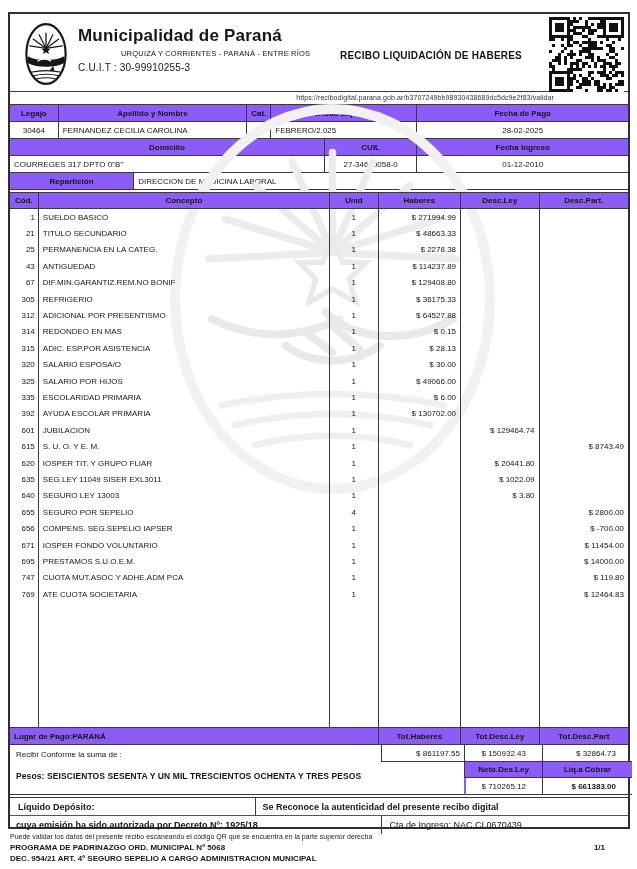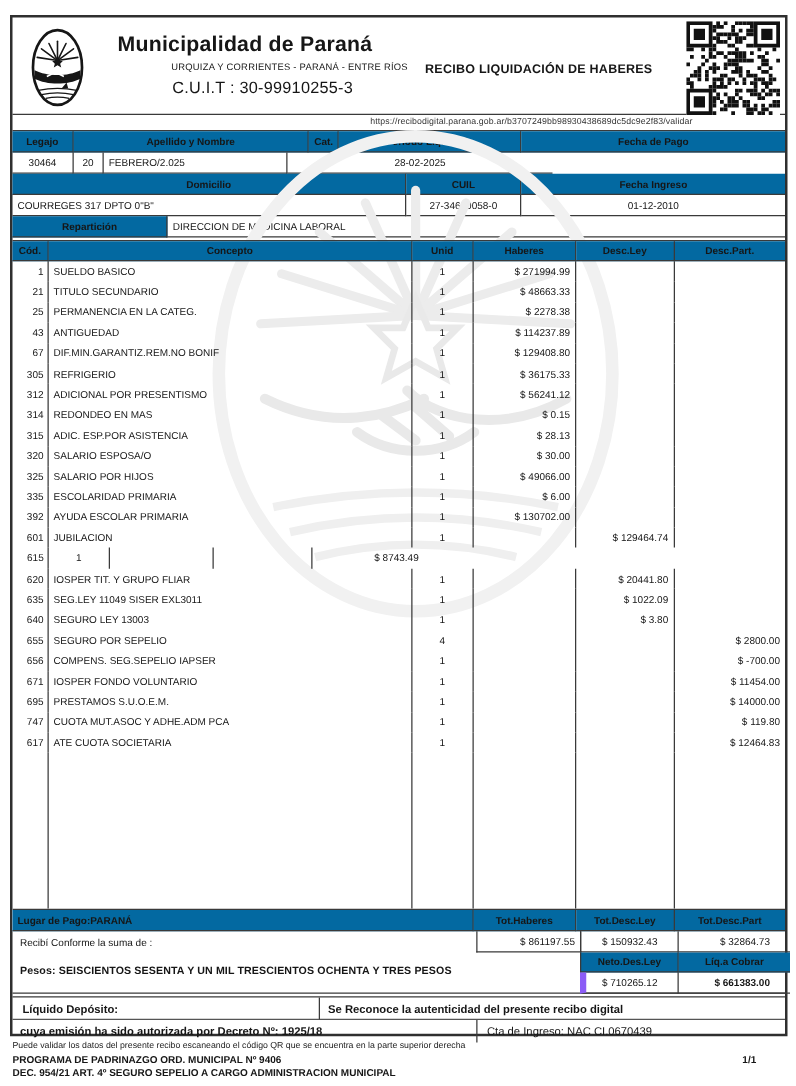--- a/index.html
+++ b/index.html
@@ -4,31 +4,31 @@
 <style>
   * { margin:0; padding:0; box-sizing:border-box; }
   html,body { background:#fff; }
   body { font-family:"Liberation Sans", sans-serif; color:#161616; }
   .page { position:relative; width:637px; height:869px; background:#fff; overflow:hidden; }
   .frame { position:absolute; left:8px; top:12px; width:622px; height:817px; border:2px solid #2f2f2f; background:#fff; }
 
   
   .header-box { position:relative; height:78px; border-bottom:1px solid #3a3a3a; }
   .logo { position:absolute; left:14px; top:8px; width:44px; height:64px; }
-  .org-block { position:absolute; left:84px; top:12px; }
+  .org-block { position:absolute; left:68px; top:12px; }
   .org-name { font-size:17px; font-weight:bold; letter-spacing:0.2px; }
   .org-addr { font-size:7.5px; margin-top:3px; letter-spacing:0.2px;padding-left:43px; }
-  .org-cuit { font-size:13px; margin-top:4px; letter-spacing:0.2px;text-align:center; }
+  .org-cuit { font-size:10px; margin-top:4px; letter-spacing:0.2px; }
   .doc-title { position:absolute; left:306px; top:36px; width:230px; text-align:center; font-size:10px; font-weight:bold; letter-spacing:0.2px; }
   .qr { position:absolute; right:4px; top:3px; width:75px; height:75px; background:#fff; }
 
   .url-strip { height:12px; font-size:7px; color:#333; text-align:right; padding-right:74px; padding-top:2px; letter-spacing:0.1px; }
 
   
-  .hdr { background:#0369a1; font-weight:bold; }
+  .hdr { background:#8b5cf6; font-weight:bold; }
   .row { display:flex; }
   .cell { border-right:1px solid #3a3a3a; border-bottom:1px solid #3a3a3a; font-size:8px; display:flex; align-items:center; overflow:hidden; white-space:nowrap; }
   .cell:last-child { border-right:none; }
   .ctr { justify-content:center; }
   .lft { padding-left:4px; }
   .rgt { justify-content:flex-end; padding-right:16px; }
 
   
   .emp { border-top:1px solid #3a3a3a; }
   .emp .row { height:17px; }
@@ -373,20 +373,21 @@
     <div class="emp">
       <div class="row">
         <div class="cell hdr ctr" style="width:49px">Legajo</div>
         <div class="cell hdr ctr" style="width:190px">Apellido y Nombre</div>
         <div class="cell hdr ctr" style="width:24px">Cat.</div>
         <div class="cell hdr ctr" style="width:147px">Período Liquidado</div>
         <div class="cell hdr ctr" style="width:212px">Fecha de Pago</div>
       </div>
       <div class="row">
         <div class="cell ctr" style="width:49px">30464</div>
+        <div class="cell lft" style="width:190px">FERNANDEZ CECILIA CAROLINA</div>
         <div class="cell ctr" style="width:24px">20</div>
         <div class="cell lft" style="width:147px">FEBRERO/2.025</div>
         <div class="cell ctr" style="width:212px">28-02-2025</div>
       </div>
       <div class="row">
         <div class="cell hdr ctr" style="width:317px">Domicilio</div>
         <div class="cell hdr ctr" style="width:93px">CUIL</div>
         <div class="cell hdr ctr" style="width:212px">Fecha Ingreso</div>
       </div>
       <div class="row">
@@ -455,21 +456,21 @@
             <div class="ccell c1">REFRIGERIO</div>
             <div class="ccell c2">1</div>
             <div class="ccell c3">$ 36175.33</div>
             <div class="ccell c4"></div>
             <div class="ccell c5"></div>
           </div>
           <div class="crow">
             <div class="ccell c0">312</div>
             <div class="ccell c1">ADICIONAL POR PRESENTISMO</div>
             <div class="ccell c2">1</div>
-            <div class="ccell c3">$ 56241.12</div>
+            <div class="ccell c3">$ 64527.88</div>
             <div class="ccell c4"></div>
             <div class="ccell c5"></div>
           </div>
           <div class="crow">
             <div class="ccell c0">314</div>
             <div class="ccell c1">REDONDEO EN MAS</div>
             <div class="ccell c2">1</div>
             <div class="ccell c3">$ 0.15</div>
             <div class="ccell c4"></div>
             <div class="ccell c5"></div>
@@ -517,20 +518,21 @@
           <div class="crow">
             <div class="ccell c0">601</div>
             <div class="ccell c1">JUBILACION</div>
             <div class="ccell c2">1</div>
             <div class="ccell c3"></div>
             <div class="ccell c4">$ 129464.74</div>
             <div class="ccell c5"></div>
           </div>
           <div class="crow">
             <div class="ccell c0">615</div>
+            <div class="ccell c1">S. U. O. Y E. M.</div>
             <div class="ccell c2">1</div>
             <div class="ccell c3"></div>
             <div class="ccell c4"></div>
             <div class="ccell c5">$ 8743.49</div>
           </div>
           <div class="crow">
             <div class="ccell c0">620</div>
             <div class="ccell c1">IOSPER TIT. Y GRUPO FLIAR</div>
             <div class="ccell c2">1</div>
             <div class="ccell c3"></div>
@@ -587,21 +589,21 @@
           </div>
           <div class="crow">
             <div class="ccell c0">747</div>
             <div class="ccell c1">CUOTA MUT.ASOC Y ADHE.ADM PCA</div>
             <div class="ccell c2">1</div>
             <div class="ccell c3"></div>
             <div class="ccell c4"></div>
             <div class="ccell c5">$ 119.80</div>
           </div>
           <div class="crow">
-            <div class="ccell c0">617</div>
+            <div class="ccell c0">769</div>
             <div class="ccell c1">ATE CUOTA SOCIETARIA</div>
             <div class="ccell c2">1</div>
             <div class="ccell c3"></div>
             <div class="ccell c4"></div>
             <div class="ccell c5">$ 12464.83</div>
           </div>
           <div class="crow fill">
             <div class="ccell c0"></div>
             <div class="ccell c1"></div>
             <div class="ccell c2"></div>
@@ -625,38 +627,38 @@
         <div class="rstack">
           <div class="row">
             <div class="cell rgt rw4" style="border-left:1px solid #3a3a3a">$ 150932.43</div>
             <div class="cell rgt rw5">$ 32864.73</div>
           </div>
           <div class="row h16">
             <div class="cell hdr ctr rw4" style="border-left:1px solid #3a3a3a">Neto.Des.Ley</div>
             <div class="cell hdr ctr rw5">Líq.a Cobrar</div>
           </div>
           <div class="row">
-            <div class="cell rgt rw4" style="border-left:5px solid #8b5cf6">$ 710265.12</div>
+            <div class="cell rgt rw4" style="border-left:2px solid #8b5cf6">$ 710265.12</div>
             <div class="cell rgt rw5 bold">$ 661383.00</div>
           </div>
         </div>
       </div>
     </div>
 
     <div class="auth">
       <div class="row">
         <div class="cell authR bold">Líquido Depósito:</div>
         <div class="cell authL">Se Reconoce la autenticidad del presente recibo digital</div>
       </div>
       <div class="row">
         <div class="cell authL">cuya emisión ha sido autorizada por Decreto Nº: 1925/18</div>
         <div class="cell authR">Cta de Ingreso: NAC CI.0670439</div>
       </div>
     </div>
   </div>
 
   <div class="footer">
     <div class="f-small">Puede validar los datos del presente recibo escaneando el código QR que se encuentra en la parte superior derecha</div>
-    <div class="f-bold">PROGRAMA DE PADRINAZGO ORD. MUNICIPAL Nº 9406</div>
+    <div class="f-bold">PROGRAMA DE PADRINAZGO ORD. MUNICIPAL Nº 5068</div>
     <div class="f-bold">DEC. 954/21 ART. 4º SEGURO SEPELIO A CARGO ADMINISTRACION MUNICIPAL</div>
     <div class="pagenum">1/1</div>
   </div>
 </div>
 
 </body></html>

